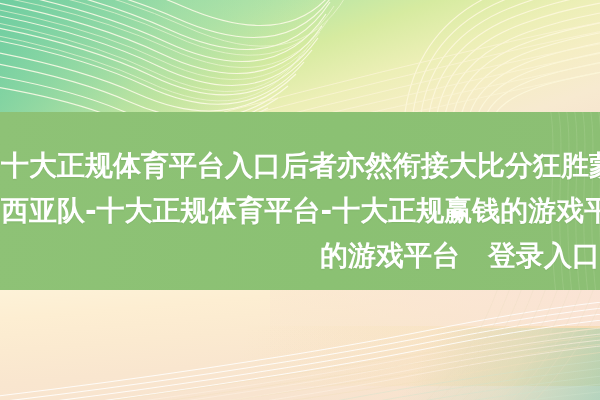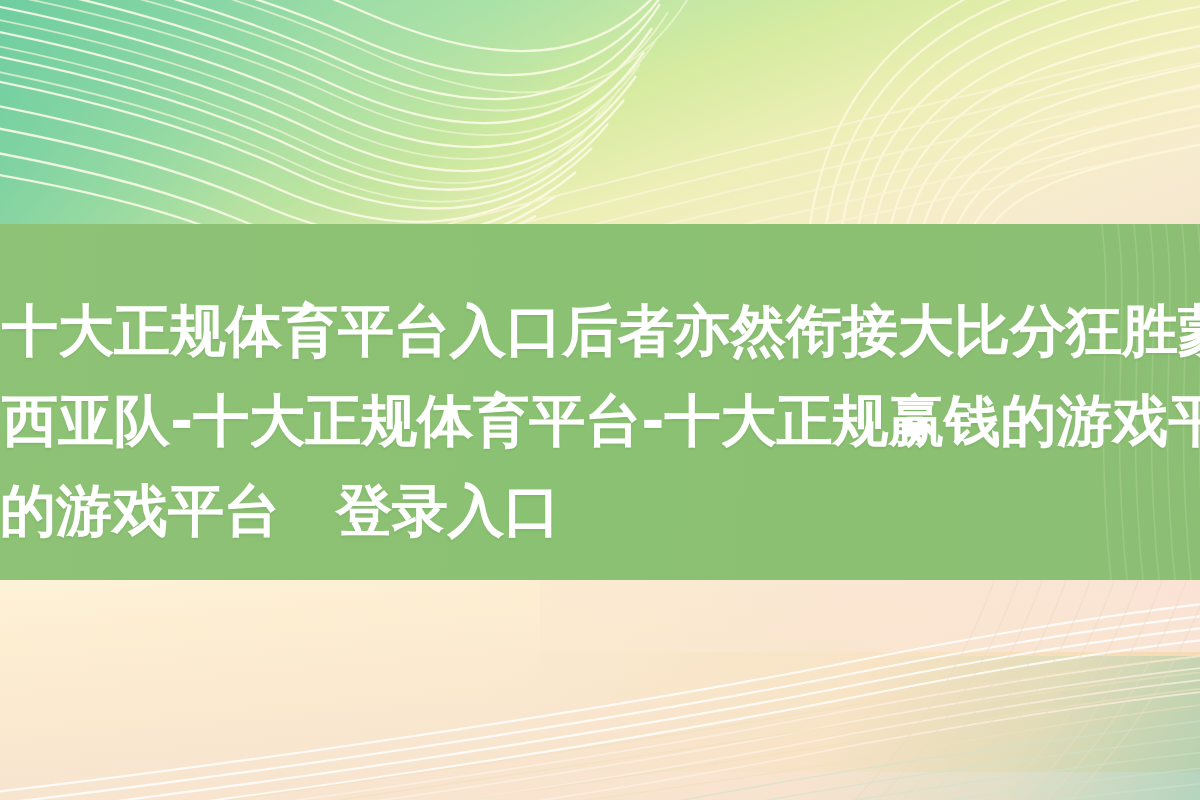--- a/index.html
+++ b/index.html
@@ -67,21 +67,21 @@
   .tline {
     color: #ffffff;
     font-weight: bold;
     font-size: 28px;
     line-height: 45px;
     letter-spacing: 0px;
     white-space: nowrap;
     text-shadow: 0 1px 1px rgba(90,140,70,0.18);
   }
   .tline.l1, .tline.l2 { padding-left: 1px; }
-  .tline.l3 { text-align: left; }
+  .tline.l3 { text-align: right; }
 
   
   .band-bottom {
     position: absolute;
     left: 0; top: 290px;
     width: 600px;
     height: 110px;
     overflow: hidden;
     background:
       linear-gradient(175deg,

